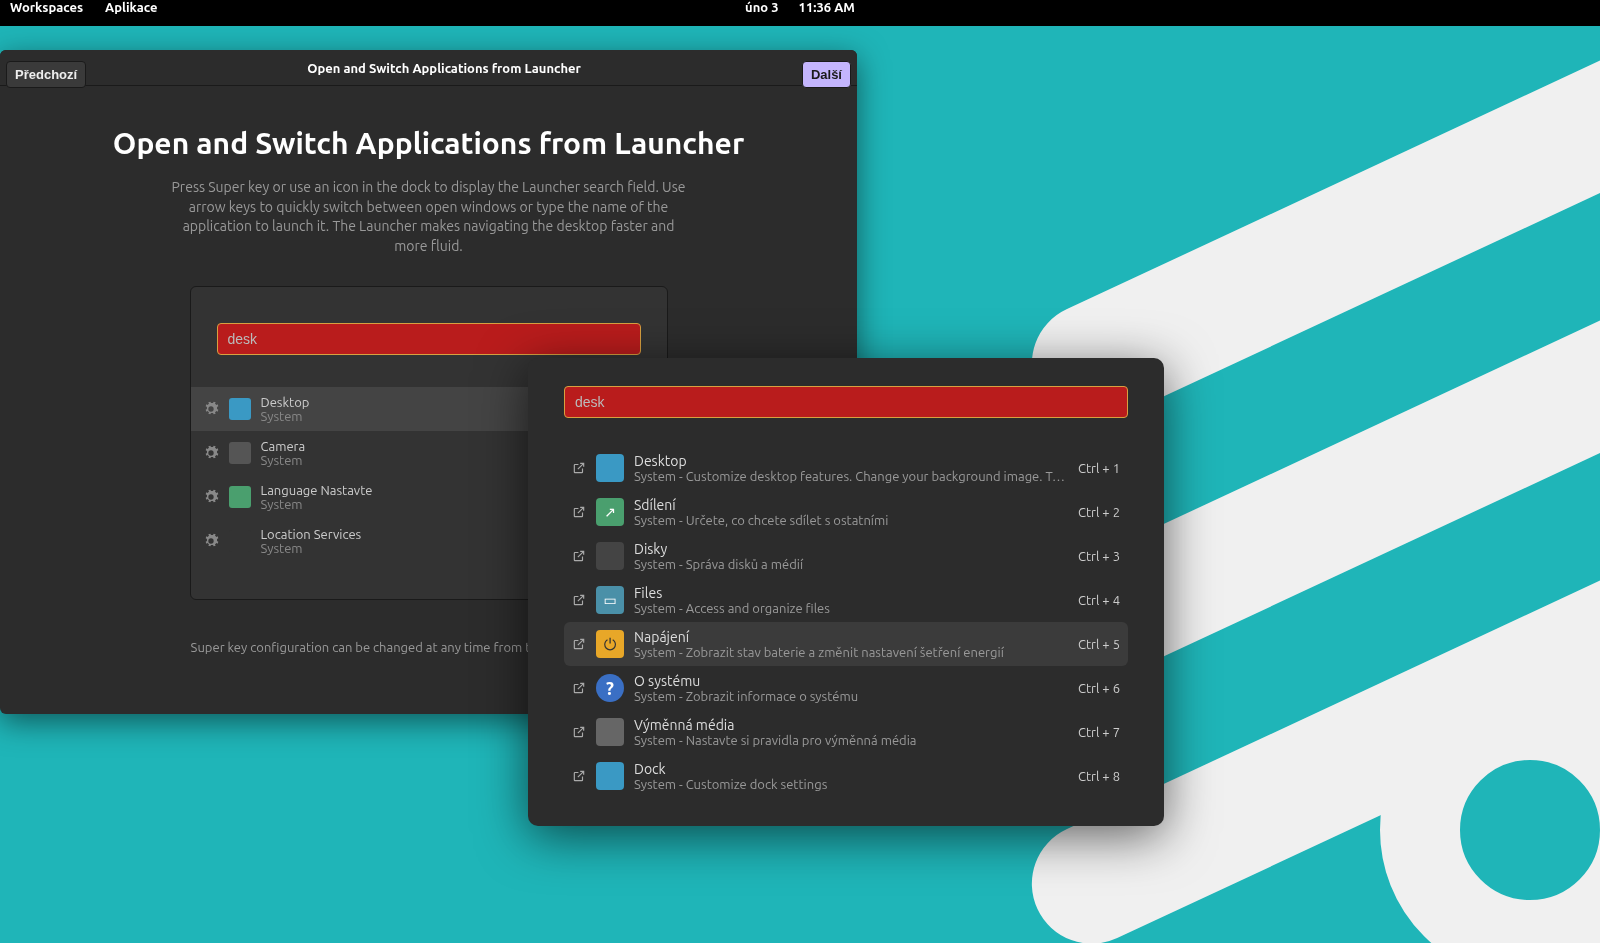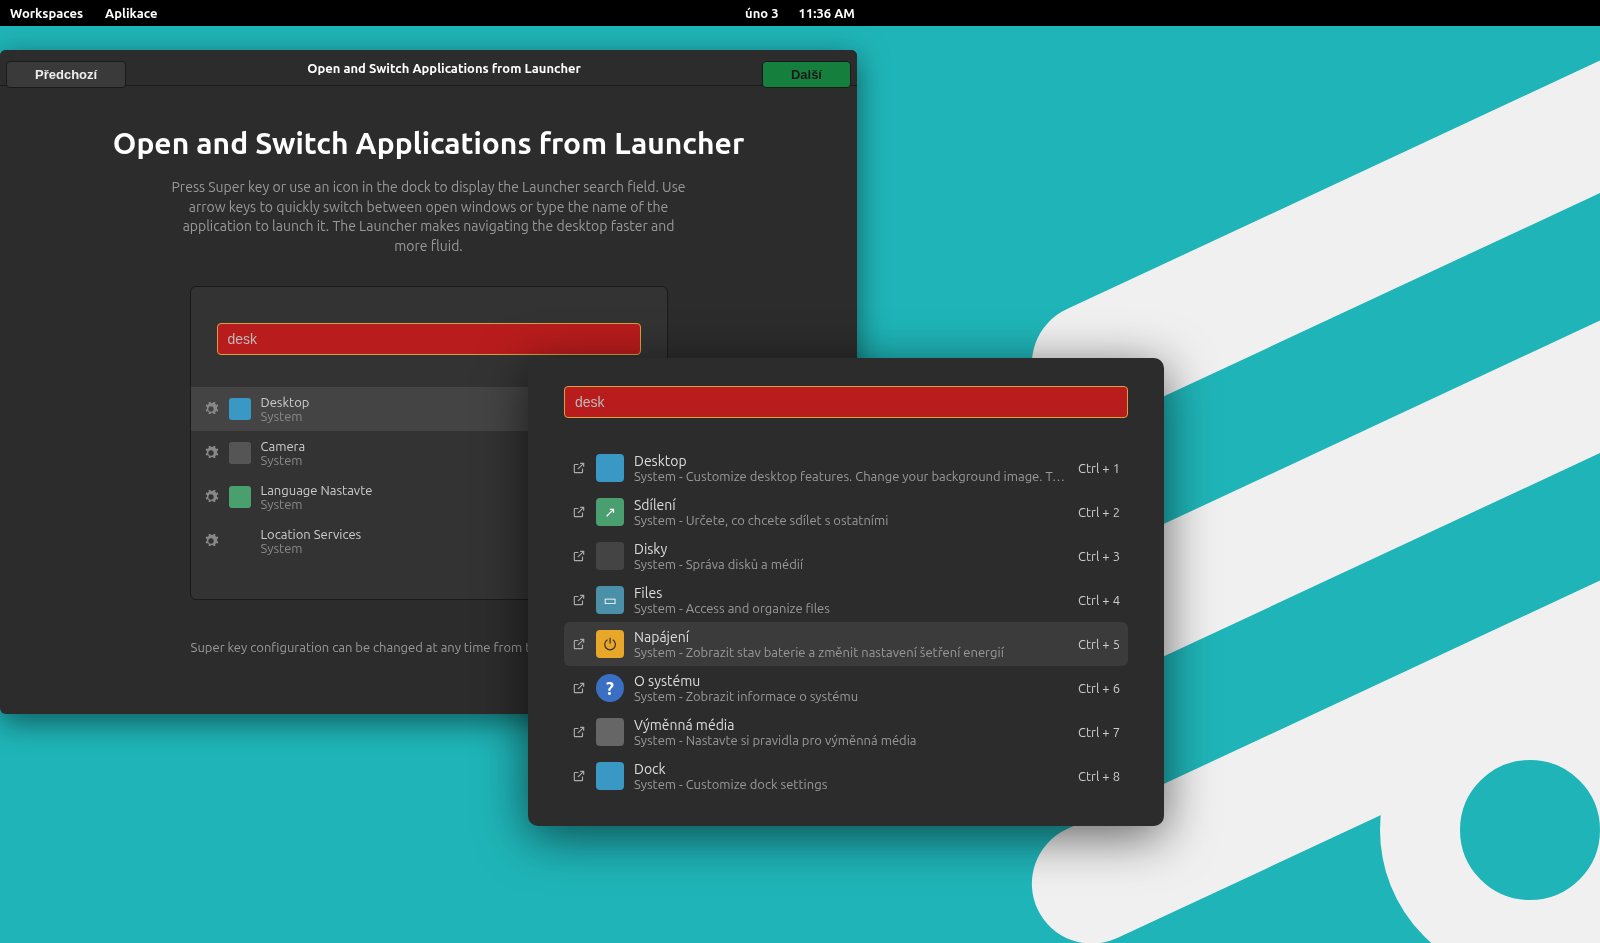--- a/index.html
+++ b/index.html
@@ -64,21 +64,21 @@
 
 .topbar {
   position: absolute;
   top: 0;
   left: 0;
   right: 0;
   height: 26px;
   background: #000;
   color: #fff;
   display: flex;
-  align-items: center;
+  align-items: flex-start;
   font-size: 13px;
   font-weight: 600;
   z-index: 100;
 }
 .topbar-left { display: flex; gap: 22px; padding-left: 10px; }
 .topbar-center { position: absolute; left: 50%; transform: translateX(-50%); display: flex; gap: 20px; }
 
 
 .onboard {
   position: absolute;
@@ -98,29 +98,29 @@
   display: flex;
   align-items: center;
   justify-content: space-between;
   padding: 0 6px;
   border-radius: 6px 6px 0 0;
 }
 .btn {
   background: #3a3a3a;
   border: 1px solid #1a1a1a;
   color: #eee;
-  padding: 5px 28px;
+  padding: 5px 8px;
   border-radius: 4px;
   font-size: 13px;
   font-weight: 600;
   cursor: pointer;
   margin-top: 13px;
 }
 .btn-next {
-  background: #15803d;
+  background: #c4b5fd;
   color: #1a1a1a;
 }
 .onboard-title {
   font-size: 13px;
   font-weight: 700;
   color: #fff;
 }
 .onboard-body {
   padding: 40px 60px 60px;
   text-align: center;

